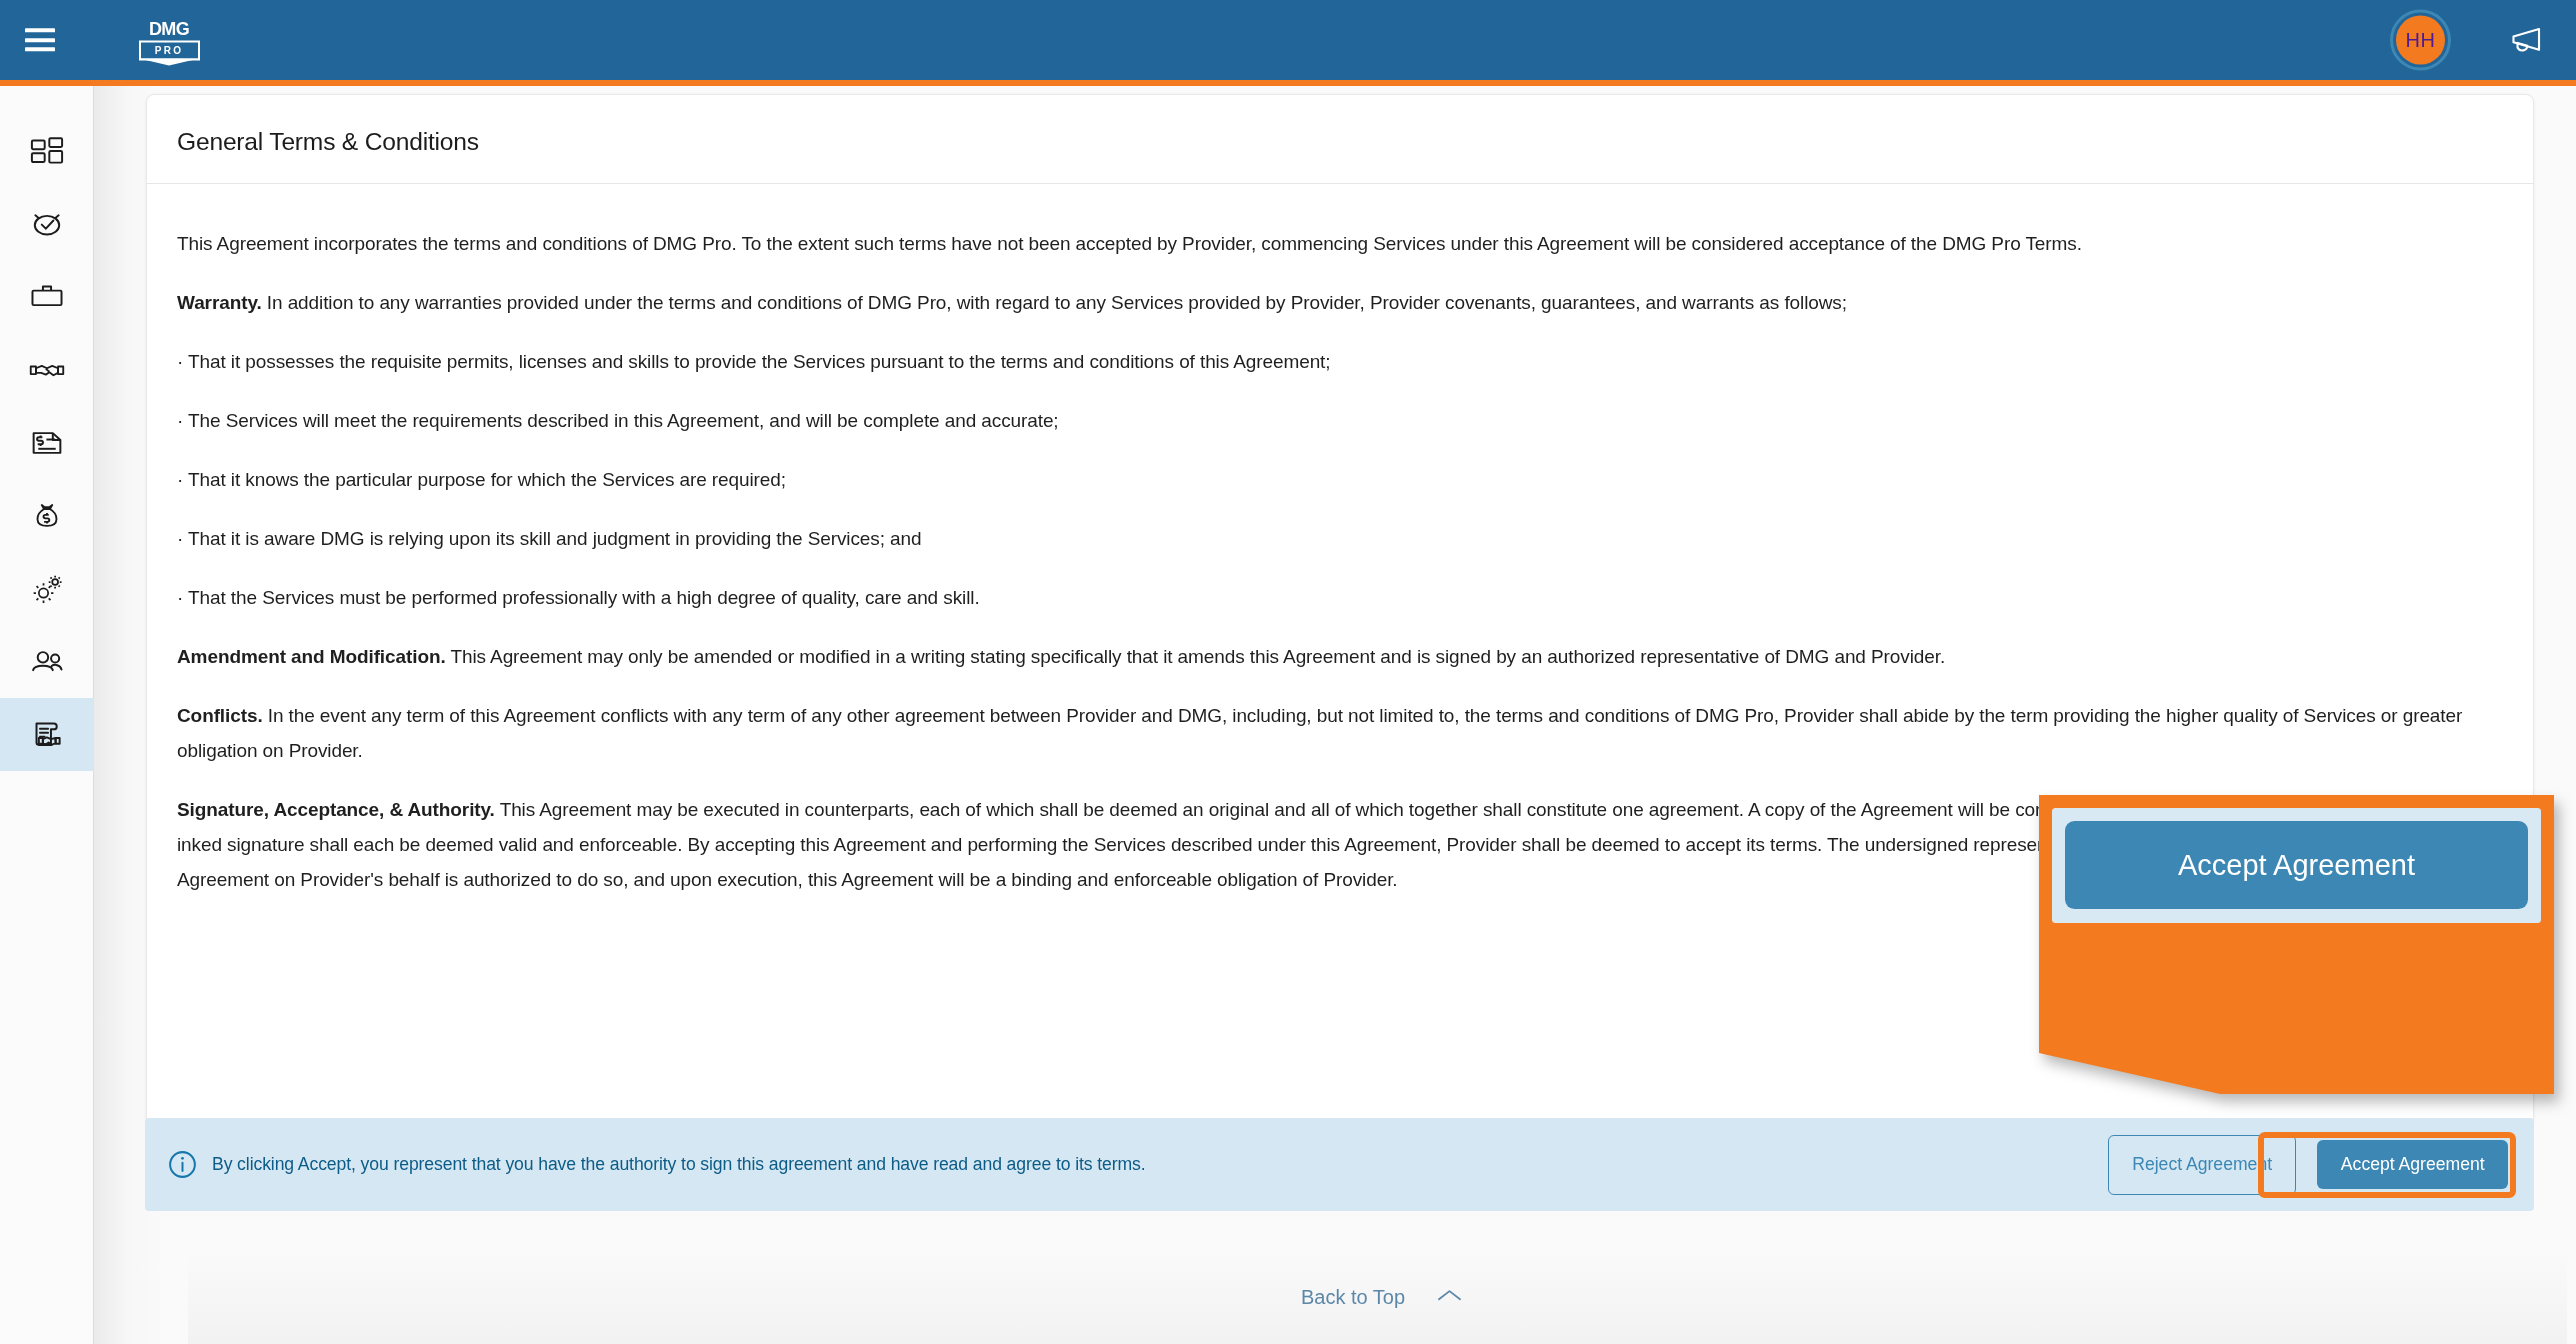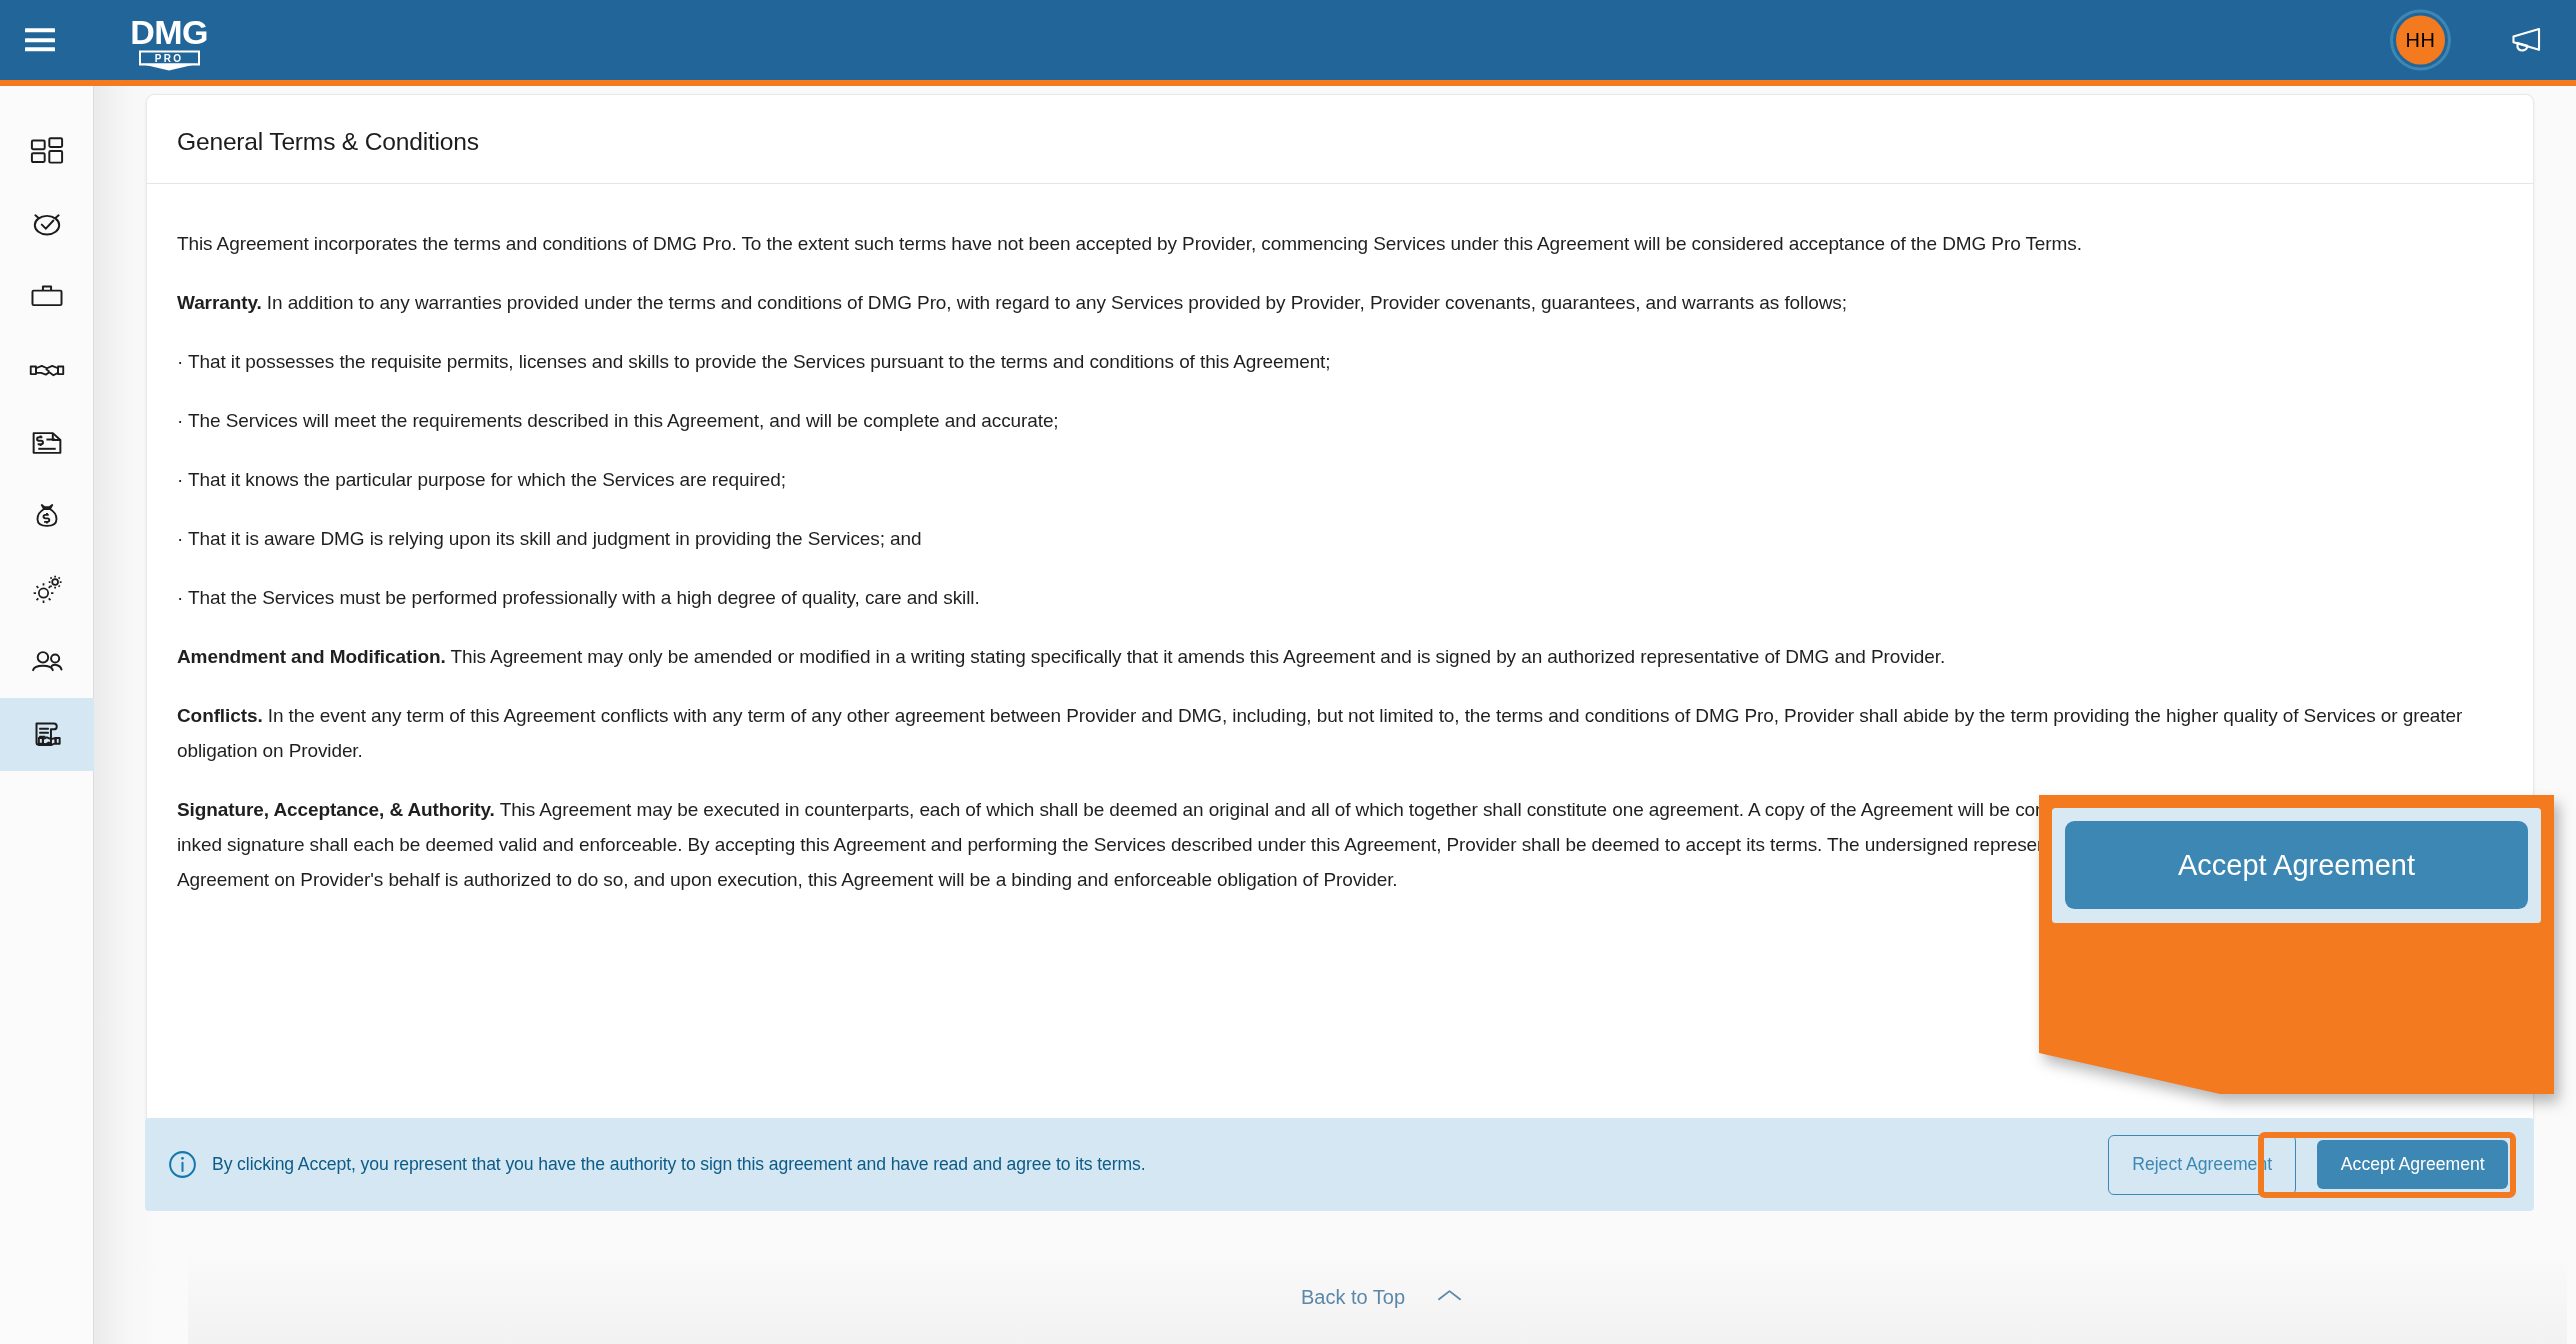--- a/index.html
+++ b/index.html
@@ -28,21 +28,21 @@
     cursor: pointer;
   }
   .hamburger span { display: block; height: 4.1px; background: #ffffff; border-radius: 0.6px; }
 
   .brand {
     position: absolute; left: 128px; top: 50%; transform: translateY(-50%);
     width: 82px; height: 49px;
     display: flex; flex-direction: column; align-items: center; justify-content: center;
   }
   .brand-dmg {
-    color: #ffffff; font-weight: 700; font-size: 34px; letter-spacing: -0.6px;
+    color: #ffffff; font-weight: 700; font-size: 18px; letter-spacing: -0.6px;
     line-height: 1; font-family: "Liberation Sans", sans-serif;
   }
   .brand-pro-wrap {
     margin-top: 2.3px; width: 61px; height: 20px;
     border: 2.3px solid #ffffff; position: relative;
     display: flex; align-items: center; justify-content: center;
   }
   .brand-pro {
     color: #ffffff; font-size: 10px; font-weight: 700; letter-spacing: 2.3px;
   }
@@ -57,21 +57,21 @@
     position: absolute; right: 125px; top: 50%; transform: translateY(-50%);
     width: 61px; height: 61px; border-radius: 50%;
     border: 3.5px solid #3d87b4;
     display: flex; align-items: center; justify-content: center;
     cursor: pointer;
   }
   .avatar {
     width: 49px; height: 49px; border-radius: 50%;
     background: #f47a20;
     display: flex; align-items: center; justify-content: center;
-    color: #000000; font-size: 20px; font-weight: 400;
+    color: #4c1d95; font-size: 20px; font-weight: 400;
     letter-spacing: 0.6px;
   }
   .megaphone {
     position: absolute; right: 30px; top: 50%; transform: translateY(-50%);
     width: 36px; height: 36px; cursor: pointer;
   }
 
   
   .sidebar {
     position: absolute; top: 86px; left: 0; width: 94px; bottom: 0;

